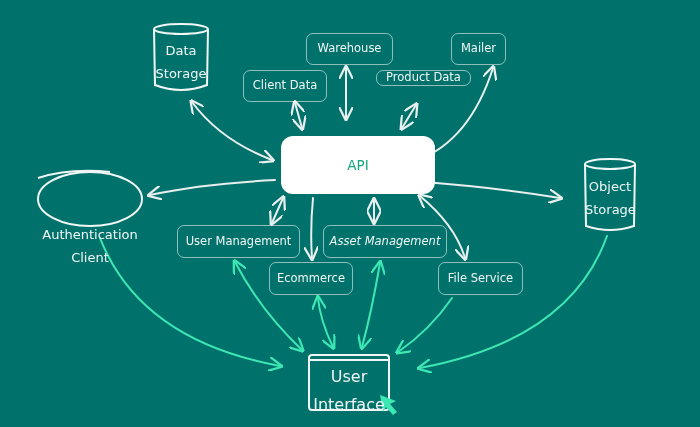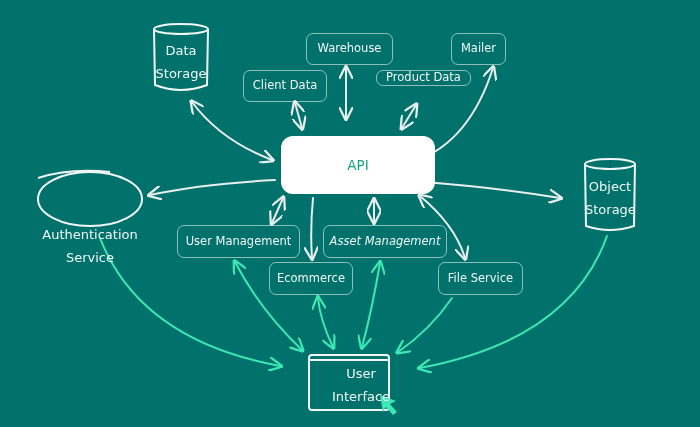--- a/index.html
+++ b/index.html
@@ -83,36 +83,36 @@
 <div class="node" style="left:376px;top:70px;width:95px;height:16px;">
     <span>Product Data</span>
   </div>
 
 <div class="api">
   <div>API</div>
 </div>
 
 <div class="label" style="left:38px;top:176px;width:104px;margin-top:48px;">
   <div>Authentication</div>
-  <div>Service</div>
+  <div>Client</div>
 </div>
 
 <div class="label" style="left:585px;top:176px;width:50px;">
   <div>Object</div>
   <div>Storage</div>
 </div>
 
 <div class="node" style="left:177px;top:225px;width:123px;height:33px;">
     <span>User Management</span>
   </div>
 <div class="node" style="left:323px;top:225px;width:124px;height:33px;font-style:italic;">
     <span>Asset Management</span>
   </div>
 <div class="node" style="left:269px;top:262px;width:84px;height:33px;">
     <span>Ecommerce</span>
   </div>
 <div class="node" style="left:438px;top:262px;width:85px;height:33px;">
     <span>File Service</span>
   </div>
 
-<div class="label" style="left:309px;top:363px;width:80px;font-size:13px;padding-left:12px;">
+<div class="label" style="left:309px;top:363px;width:80px;font-size:16px;">
   <span>User Interface</span>
 </div>
 
 </body></html>

